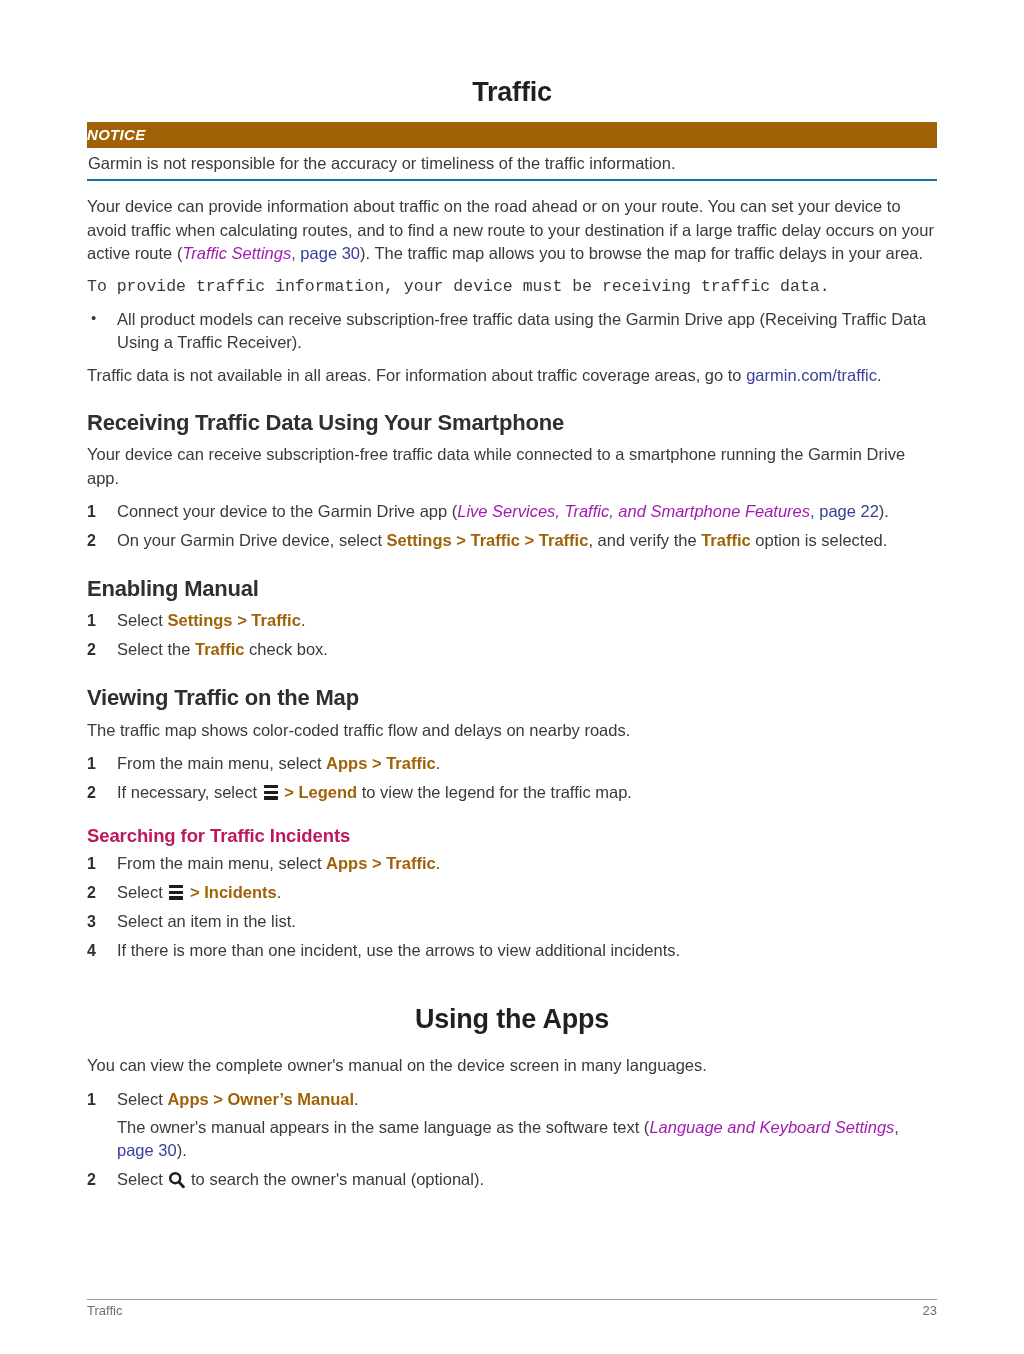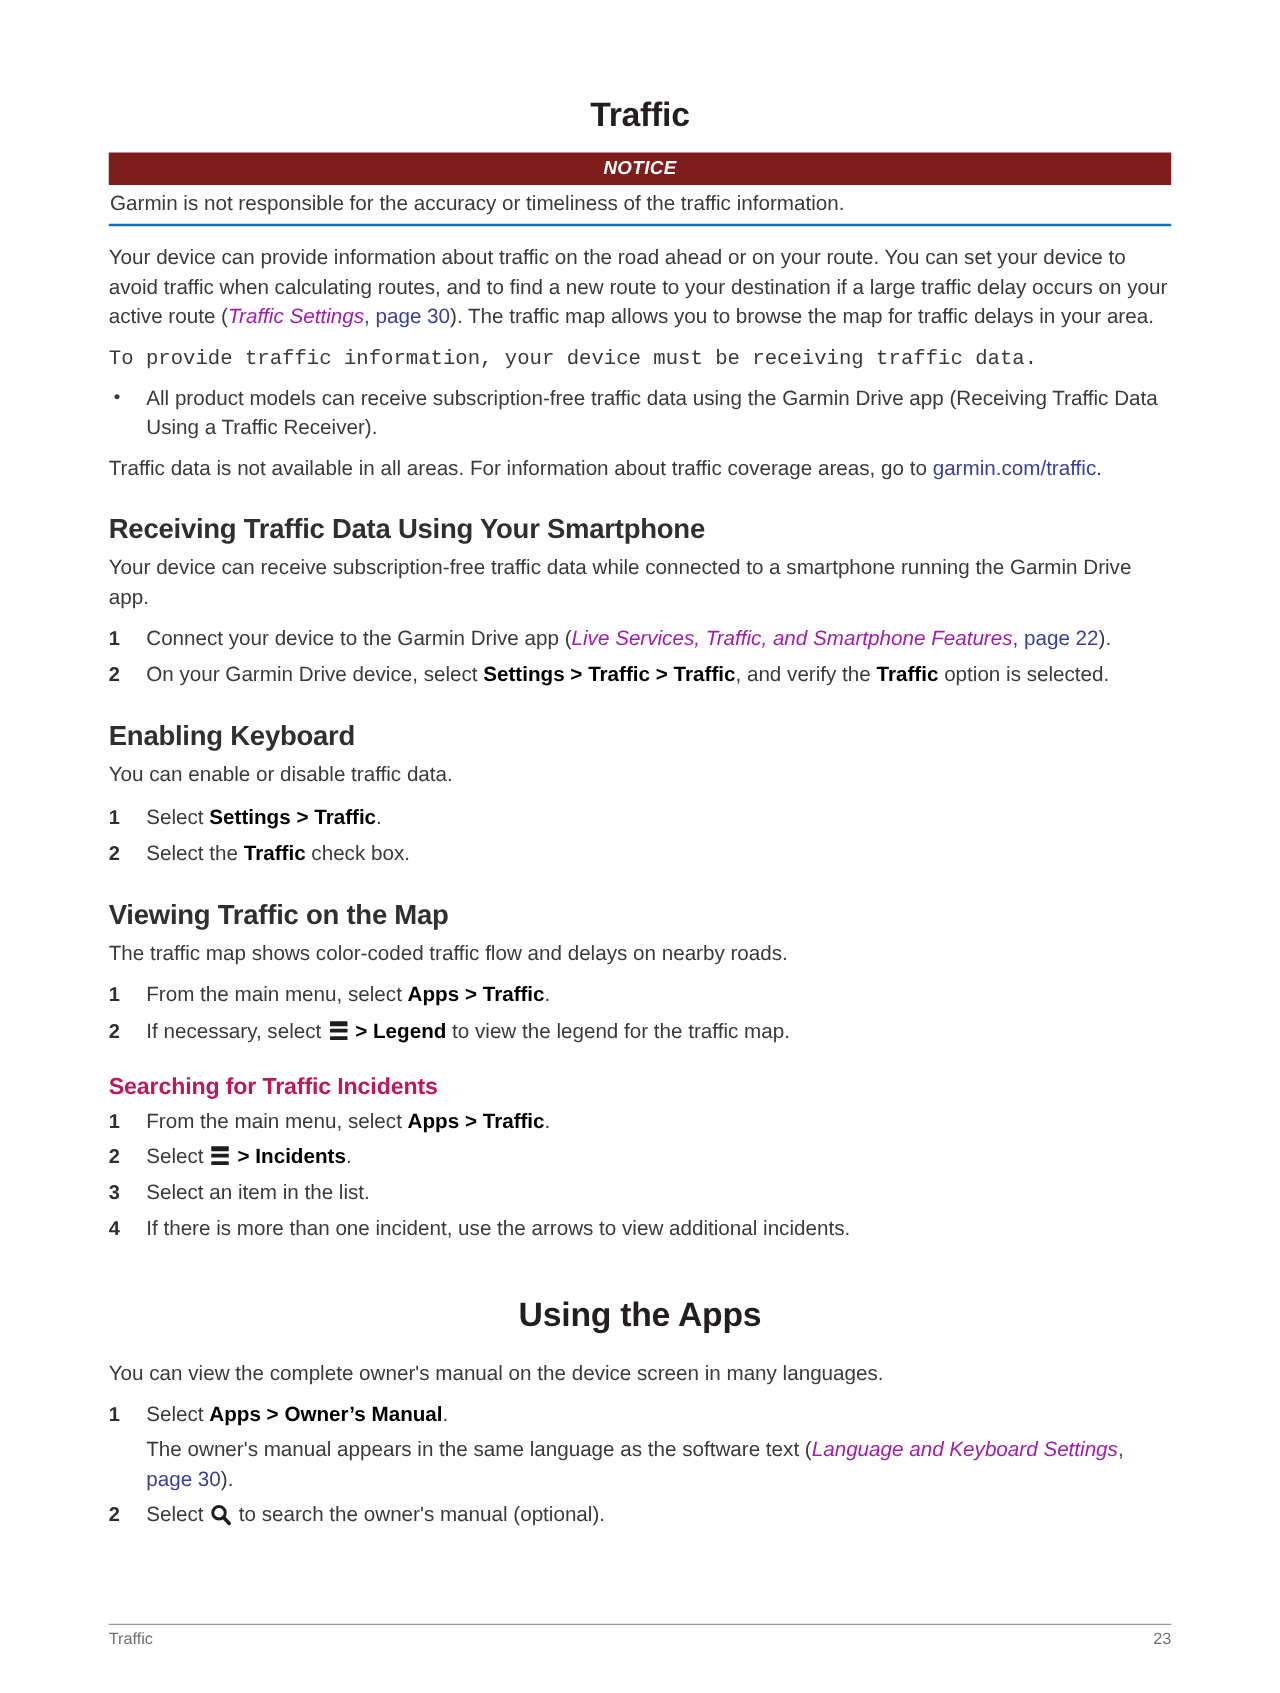--- a/index.html
+++ b/index.html
@@ -40,26 +40,26 @@
     margin-top: 42px;
     margin-bottom: 20px;
   }
 
   
   .notice-box {
     margin: 0 0 14px 0;
     border-bottom: 2px solid #1570b0;
   }
   .notice-bar {
-    background: #7f1d1d;
+    background: #a16207;
     color: #ffffff;
     font-size: 15px;
     font-weight: bold;
     font-style: italic;
-    text-align: center;
+    text-align: left;
     padding: 4px 0 5px 0;
     line-height: 1.15;
     letter-spacing: 0.3px;
   }
   .notice-text {
     font-size: 16.5px;
     line-height: 1.35;
     padding: 4px 1px 5px 1px;
     color: #3a3a3a;
   }
@@ -134,21 +134,21 @@
     color: #2f2f2f;
   }
   .substep {
     display: block;
     margin-top: 4px;
     font-size: 16.5px;
     line-height: 1.42;
   }
 
   
-  .b { font-weight: bold; color: #000000; }
+  .b { font-weight: bold; color: #a16207; }
   .lnk { color: #38409a; }
   .lnk-i { color: #a21caf; font-style: italic; }
 
   
   .icon-menu {
     display: inline-block;
     width: 14px;
     height: 15px;
     vertical-align: -2px;
     margin: 0 2px;
@@ -224,22 +224,21 @@
     <p class="body">Your device can receive subscription-free traffic data while connected to a smartphone running the Garmin Drive app.</p>
     <ol class="steps">
       <li>
         <span class="num">1</span><span>Connect your device to the Garmin Drive app (</span><span class="lnk-i">Live Services, Traffic, and Smartphone Features</span><span class="lnk">, page 22</span><span>).</span>
       </li>
       <li>
         <span class="num">2</span><span>On your Garmin Drive device, select </span><span class="b">Settings</span><span class="b"> &gt; </span><span class="b">Traffic</span><span class="b"> &gt; </span><span class="b">Traffic</span><span>, and verify the </span><span class="b">Traffic</span><span> option is selected.</span>
       </li>
     </ol>
 
-    <h2 class="sect">Enabling Keyboard</h2>
-    <p class="body">You can enable or disable traffic data.</p>
+    <h2 class="sect">Enabling Manual</h2>
     <ol class="steps">
       <li>
         <span class="num">1</span><span>Select </span><span class="b">Settings</span><span class="b"> &gt; </span><span class="b">Traffic</span><span>.</span>
       </li>
       <li>
         <span class="num">2</span><span>Select the </span><span class="b">Traffic</span><span> check box.</span>
       </li>
     </ol>
 
     <h2 class="sect">Viewing Traffic on the Map</h2>

